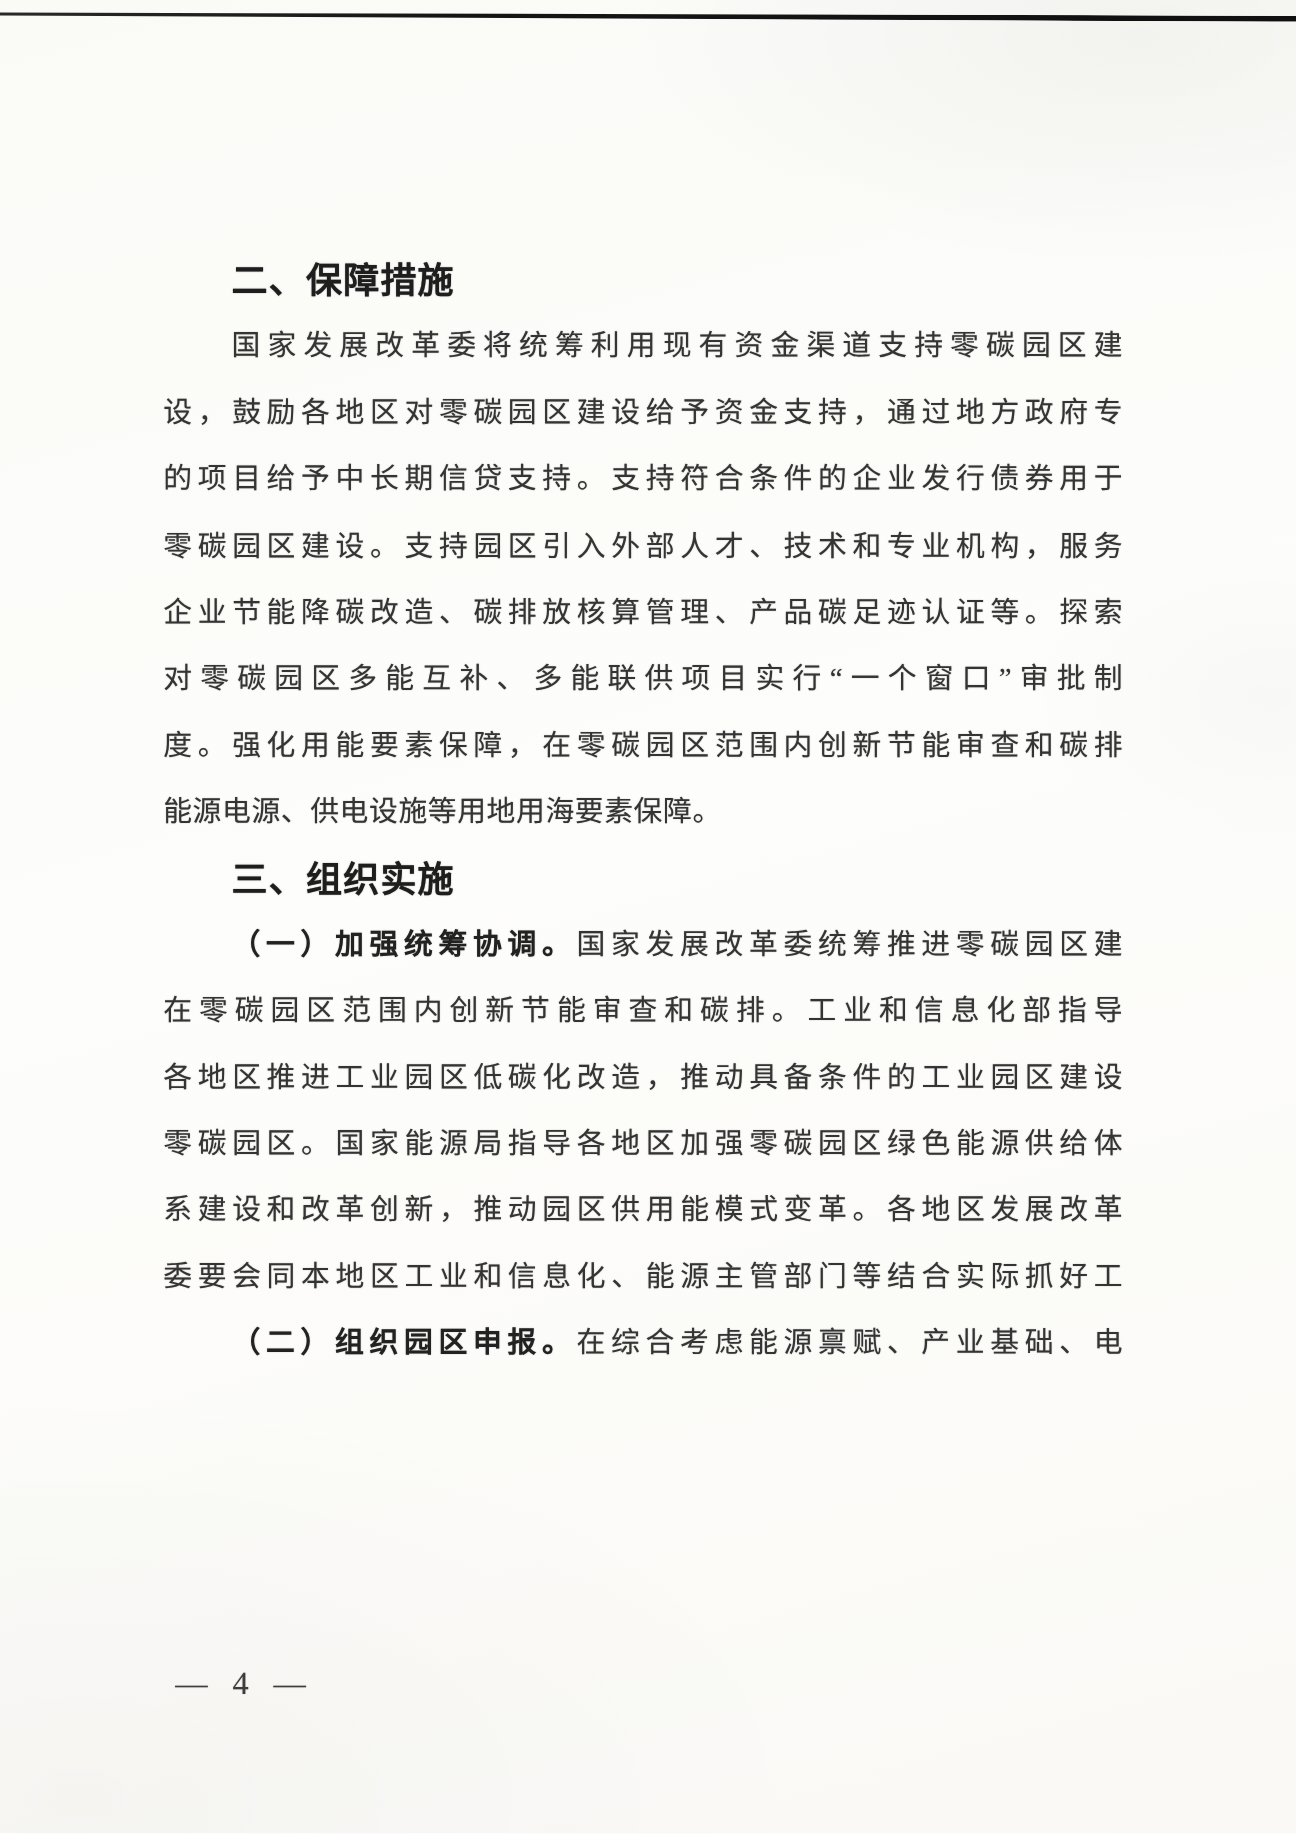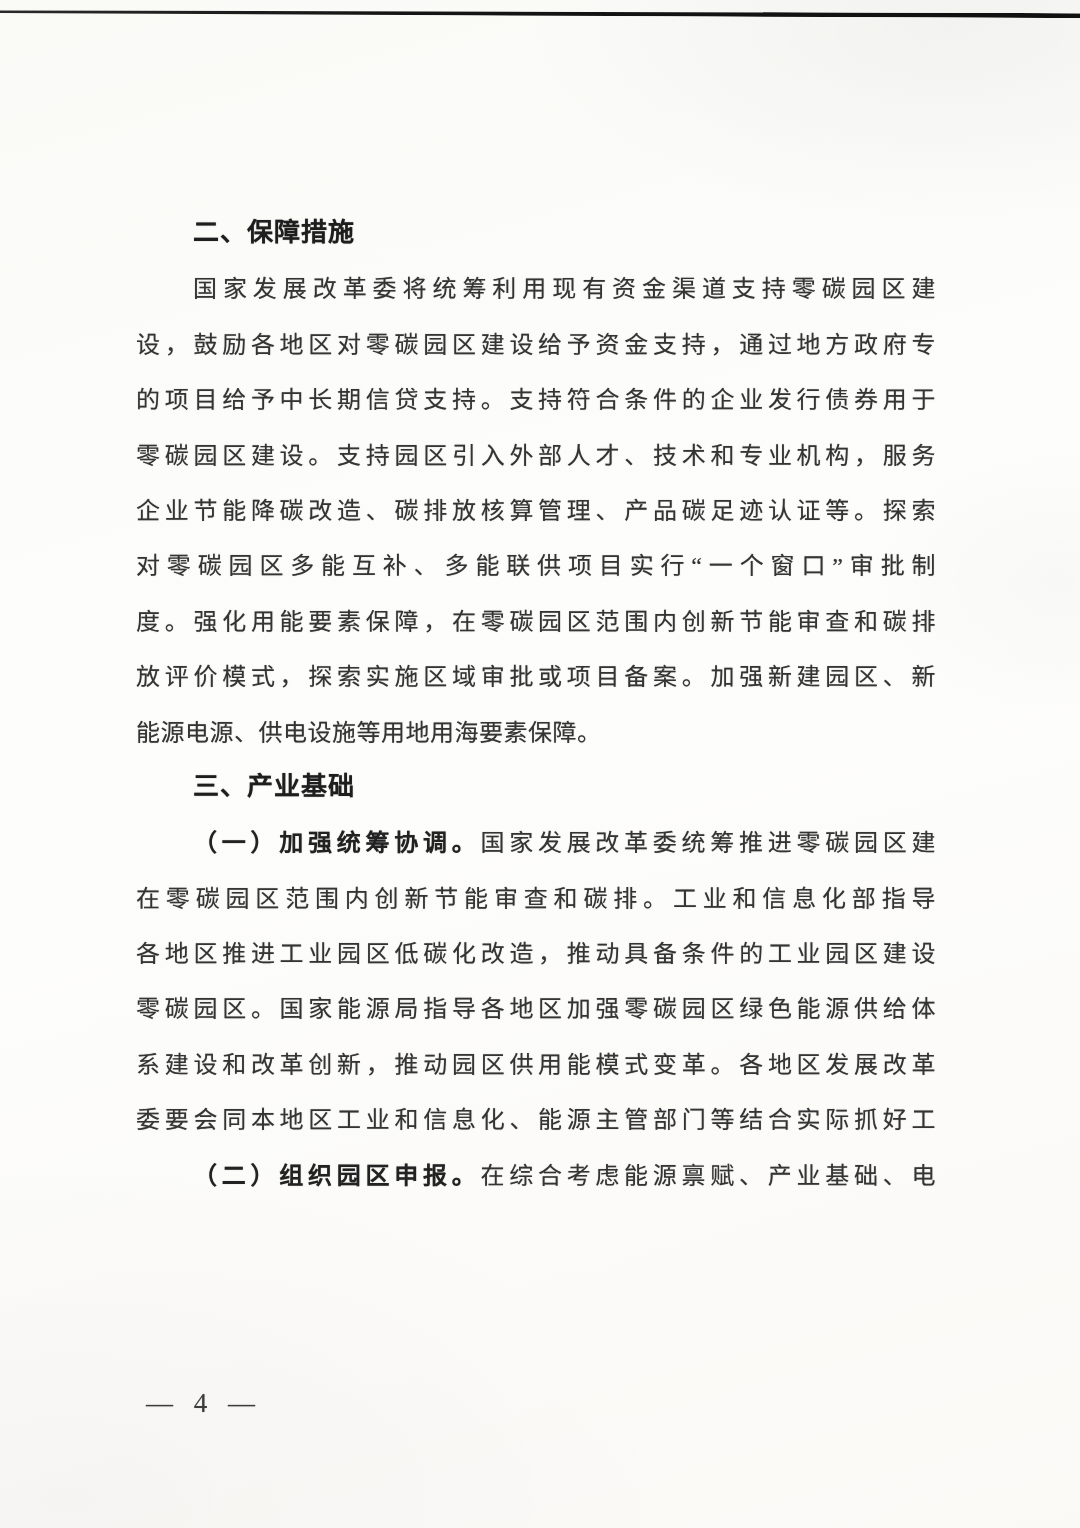--- a/index.html
+++ b/index.html
@@ -50,23 +50,23 @@
     font-size: 24px;
     letter-spacing: 0.5px;
     text-shadow: 0 0 1px rgba(50,50,50,0.45);
     white-space: normal;
   }
 
   .just { text-align: justify; text-align-last: justify; }
   .ind  { text-indent: 57px; }
 
   .head {
-    font-family: Liberation Mono, monospace;
+    font-family: Liberation Sans, sans-serif;
     font-weight: 700;
-    font-size: 26px;
+    font-size: 30px;
     color: #1e1e1e;
     text-indent: 57px;
     letter-spacing: 1px;
     text-shadow: 0 0 1px rgba(20,20,20,0.55);
   }
 
   .bp { font-weight: 700; color: #222; }
 
   .pageno {
     position: absolute;
@@ -91,24 +91,23 @@
 
     <div class="ln head">二、保障措施</div>
 
     <div class="ln just ind">国家发展改革委将统筹利用现有资金渠道支持零碳园区建</div>
     <div class="ln just">设，鼓励各地区对零碳园区建设给予资金支持，通过地方政府专</div>
     <div class="ln just">的项目给予中长期信贷支持。支持符合条件的企业发行债券用于</div>
     <div class="ln just">零碳园区建设。支持园区引入外部人才、技术和专业机构，服务</div>
     <div class="ln just">企业节能降碳改造、碳排放核算管理、产品碳足迹认证等。探索</div>
     <div class="ln just">对零碳园区多能互补、多能联供项目实行“一个窗口”审批制</div>
     <div class="ln just">度。强化用能要素保障，在零碳园区范围内创新节能审查和碳排</div>
-    <div class="ln just">放评价模式，探索实施区域审批或项目备案。加强新建园区、新</div>
     <div class="ln">能源电源、供电设施等用地用海要素保障。</div>
 
-    <div class="ln head">三、产业基础</div>
+    <div class="ln head">三、组织实施</div>
 
     <div class="ln just ind"><span class="bp">（一）加强统筹协调。</span><span>国家发展改革委统筹推进零碳园区建</span></div>
     <div class="ln just">在零碳园区范围内创新节能审查和碳排。工业和信息化部指导</div>
     <div class="ln just">各地区推进工业园区低碳化改造，推动具备条件的工业园区建设</div>
     <div class="ln just">零碳园区。国家能源局指导各地区加强零碳园区绿色能源供给体</div>
     <div class="ln just">系建设和改革创新，推动园区供用能模式变革。各地区发展改革</div>
     <div class="ln just">委要会同本地区工业和信息化、能源主管部门等结合实际抓好工</div>
 
     <div class="ln just ind"><span class="bp">（二）组织园区申报。</span><span>在综合考虑能源禀赋、产业基础、电</span></div>
 

